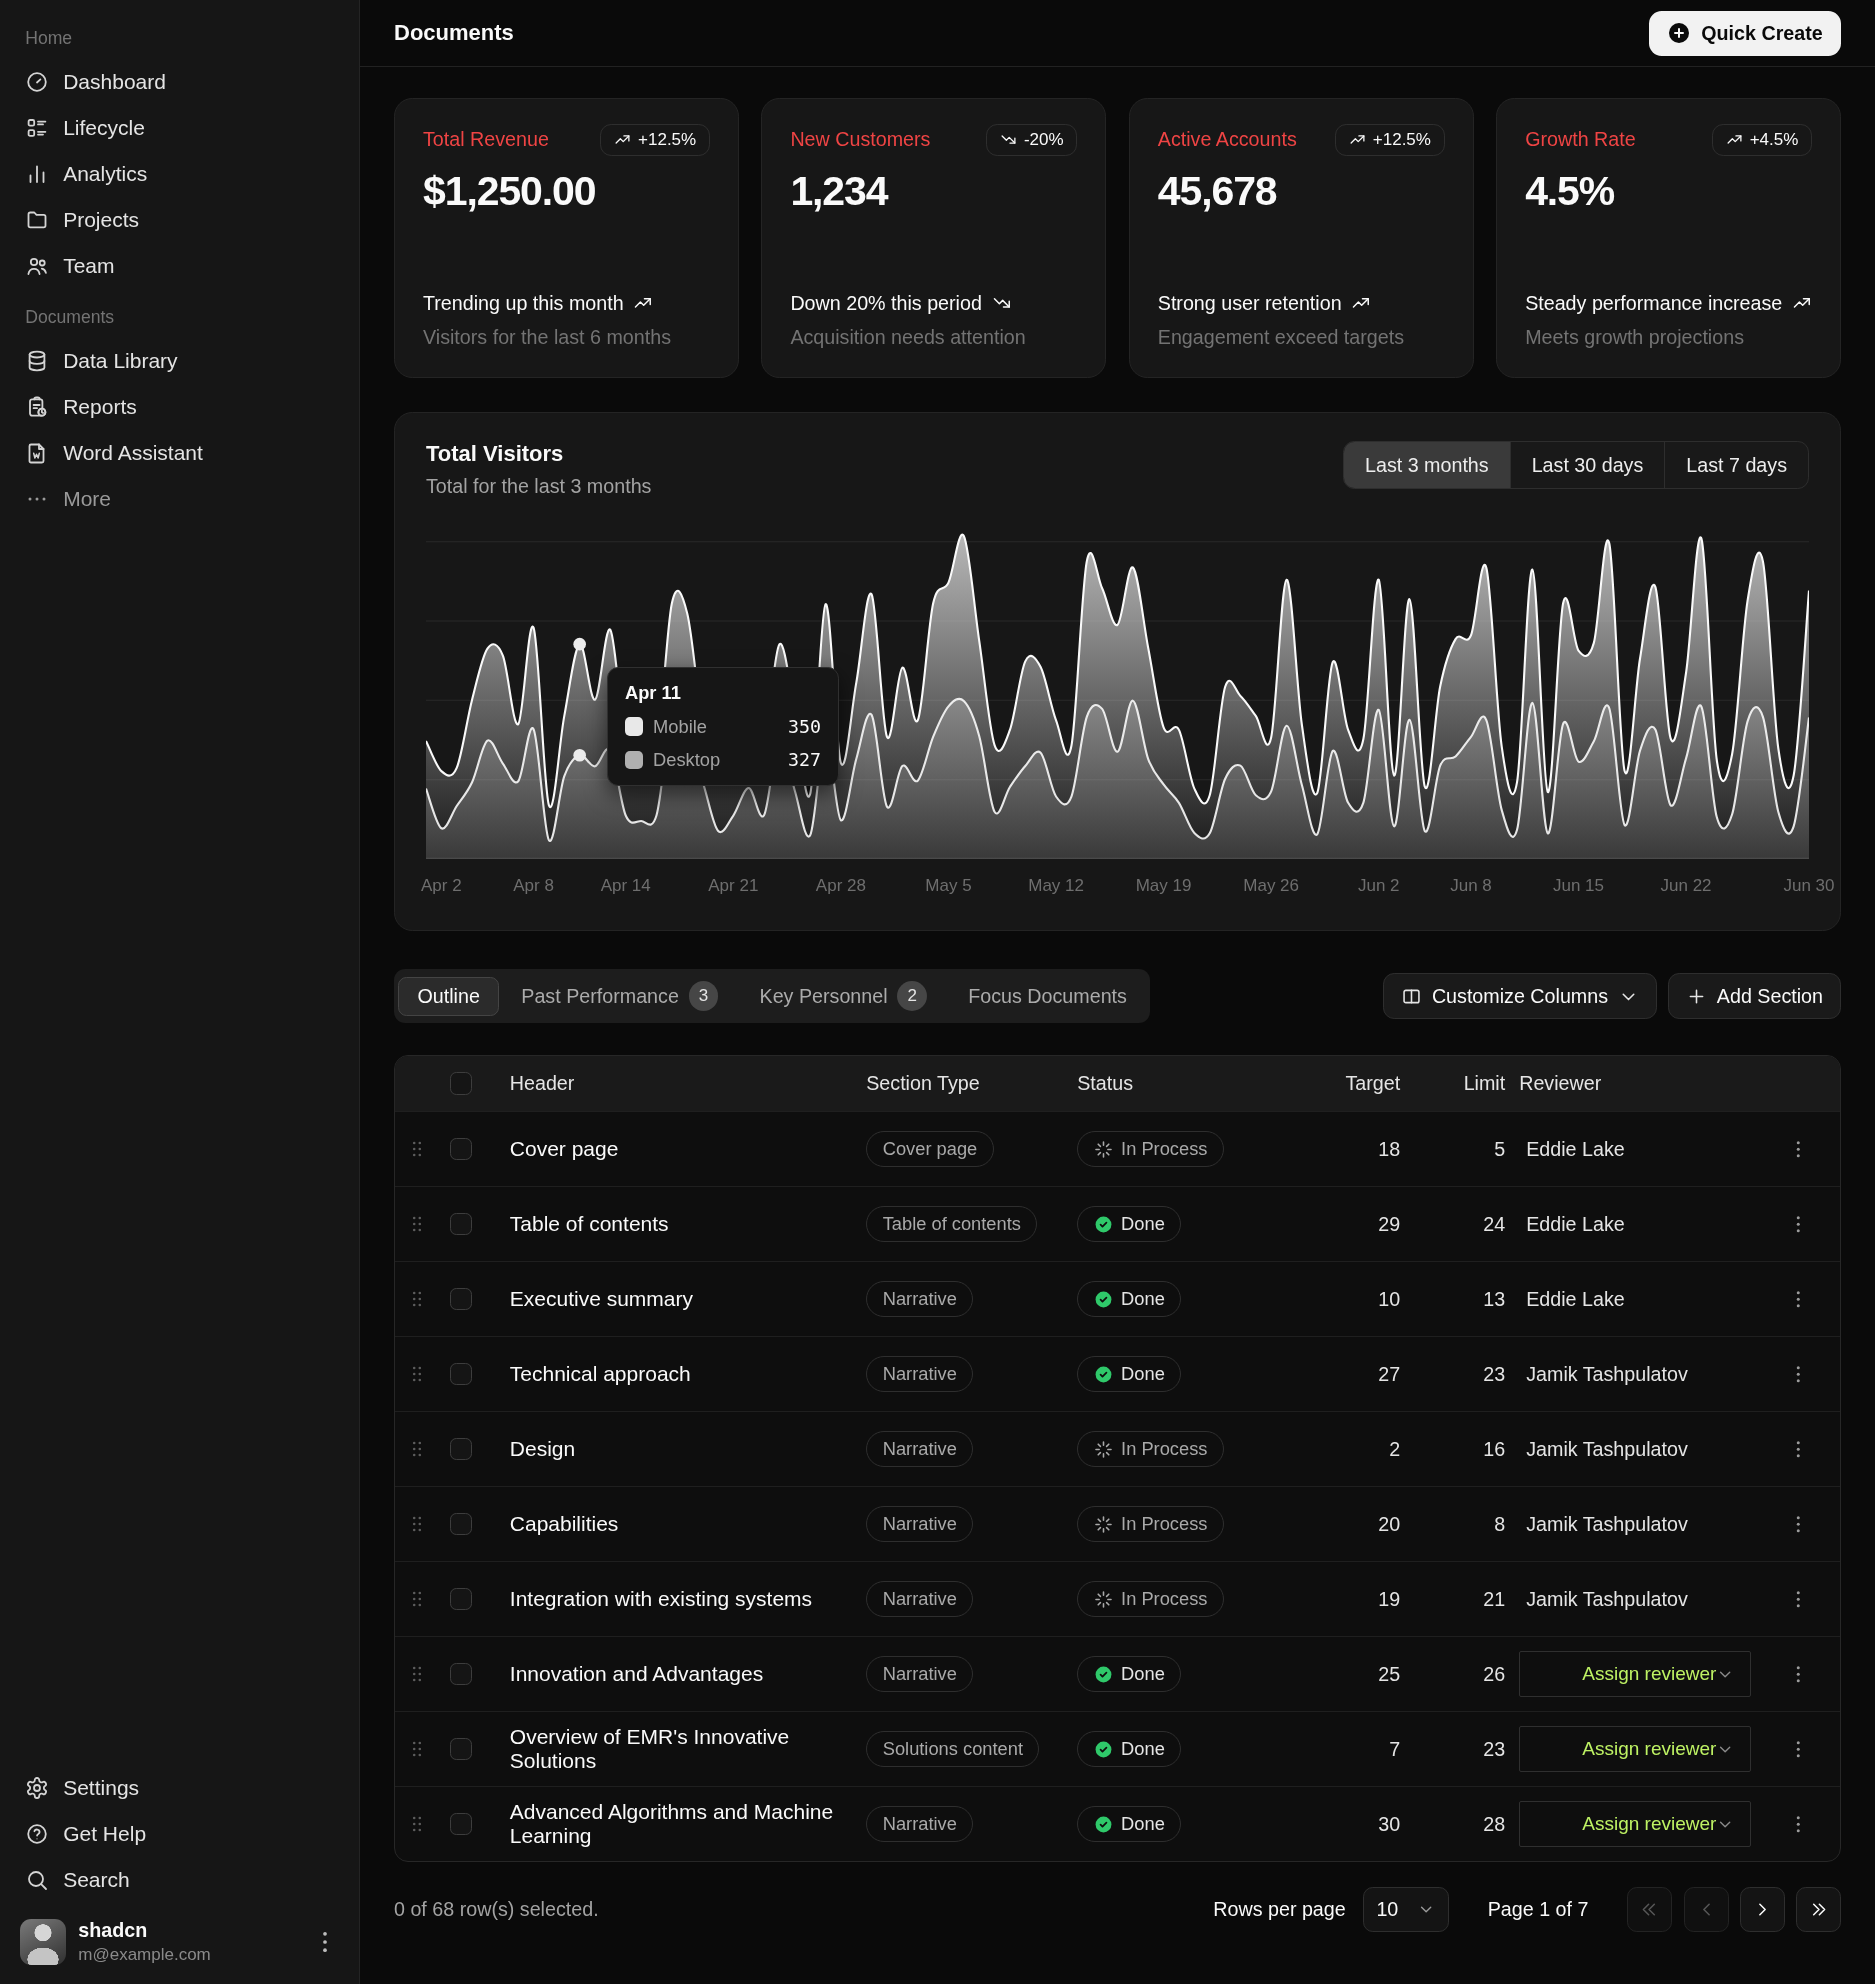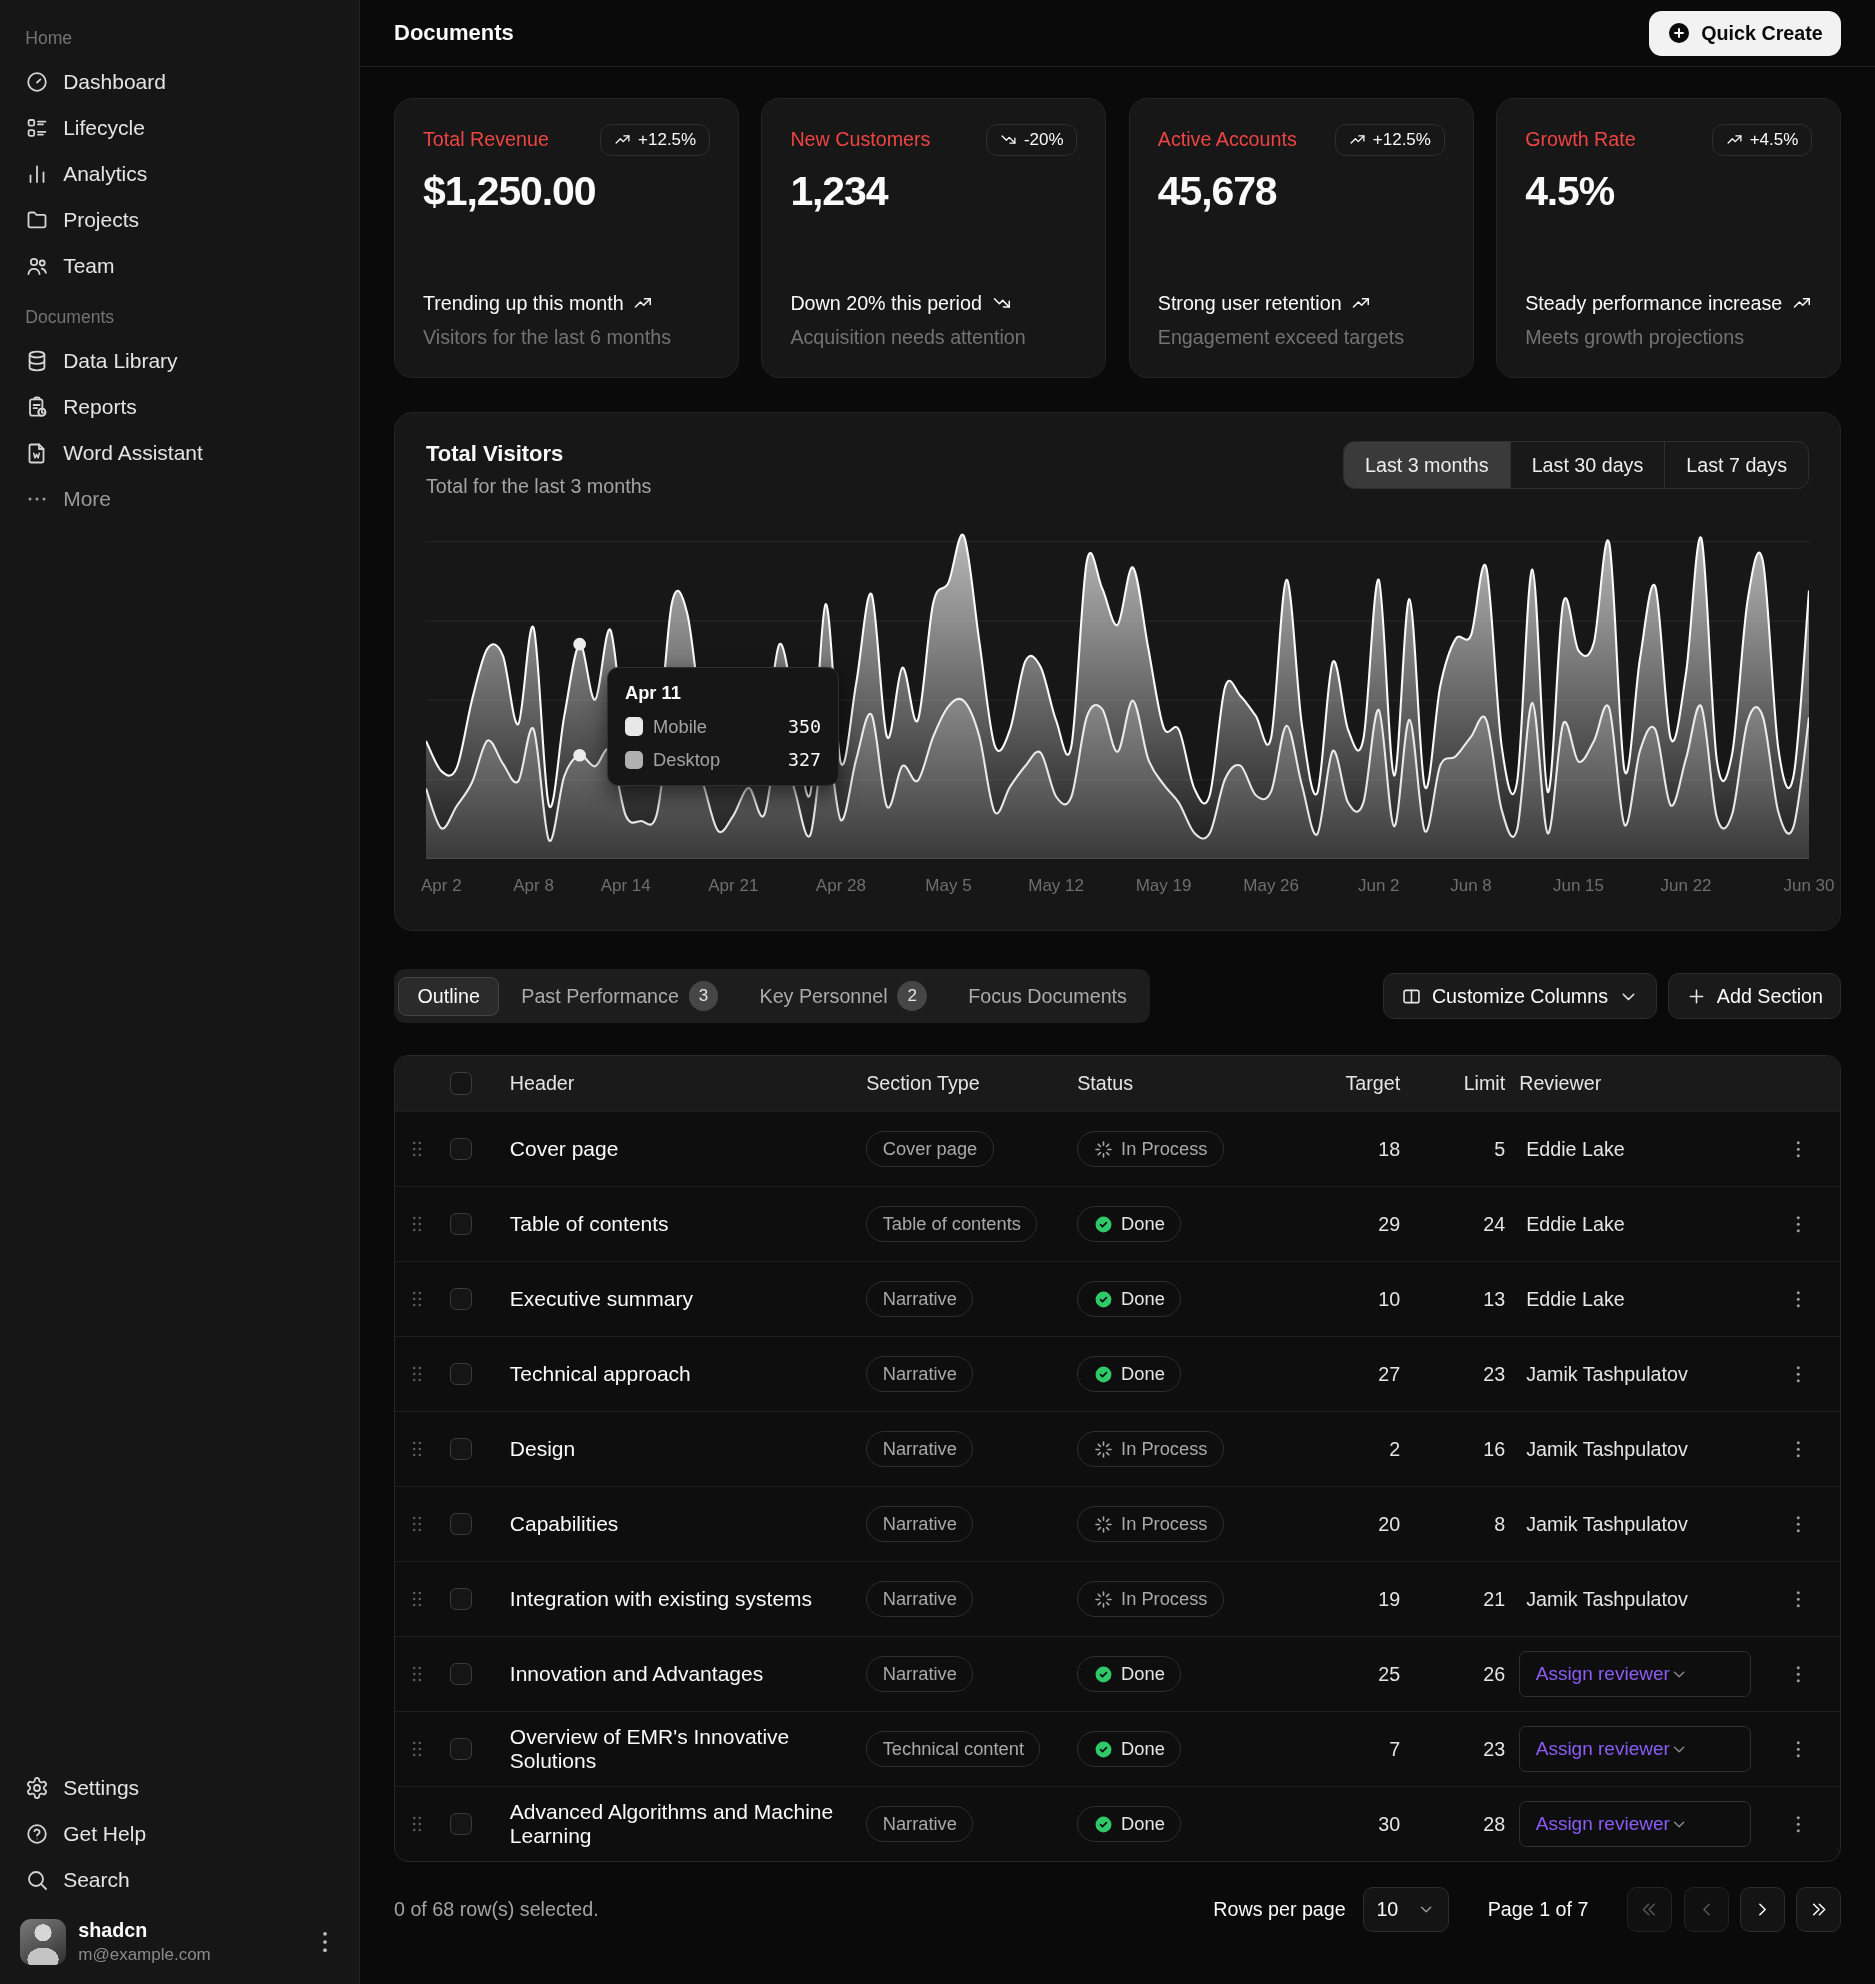--- a/index.html
+++ b/index.html
@@ -100,22 +100,22 @@
   .trow.thead { min-height:55px; background:#1a1a1a; border-top:none; font-size:19.7px; color:#c6c6c6; font-weight:500; }
   .cell { padding:0 7px; font-size:19.7px; color:#e5e5e5; }
   .cell.right { text-align:right; }
   .cell-header { font-size:21px; color:#fafafa; }
   .grip { width:24px; height:24px; color:#5c5c5c; display:flex; cursor:grab; }
   .cb { width:22.5px; height:22.5px; border:1.4px solid #3d3d3d; border-radius:6.3px; background:#151515; cursor:pointer; }
   .pill { display:inline-flex; align-items:center; gap:8.4px; border:0.7px solid #2e2e2e; border-radius:702px;
     padding:6.3px 15.5px; font-size:18.3px; color:#a9a9a9; white-space:nowrap; }
   .pill .icn { width:19px; height:19px; display:flex; }
   .pill.done { color:#e5e5e5; }
-  .assign { display:inline-flex; align-items:center; justify-content:flex-start; width:232px; height:46px;
-    border:0.7px solid #2f2f2f; border-radius:7px; padding:0 15.5px; font-size:19px; color:#8b5cf6;
+  .assign { display:inline-flex; align-items:center; justify-content:flex-end; width:232px; height:46px;
+    border:0.7px solid #2f2f2f; border-radius:2px; padding:0 15.5px; font-size:19px; color:#bef264;
     background:transparent; font-family:inherit; cursor:pointer; }
   .assign .icn { width:18.3px; height:18.3px; color:#8a8a8a; display:flex; }
   .kebab-btn { width:39px; height:39px; display:flex; align-items:center; justify-content:center;
     color:#9c9c9c; background:transparent; border:none; cursor:pointer; }
   .kebab-btn .icn { width:22.5px; height:22.5px; display:flex; }
 
   
   .pager-row { margin-top:25px; display:flex; align-items:center; justify-content:space-between; }
   .sel-text { font-size:19.7px; color:#a3a3a3; }
   .pager-right { display:flex; align-items:center; gap:39px; }
@@ -860,21 +860,21 @@
                   <circle cx="9.2" cy="12" r="1.3"></circle>
                   <circle cx="14.8" cy="12" r="1.3"></circle>
                   <circle cx="9.2" cy="18" r="1.3"></circle>
                   <circle cx="14.8" cy="18" r="1.3"></circle>
                 </g>
               </svg>
             </span>
             <span class="cb"></span>
             <span class="cell cell-header">Overview of EMR's Innovative Solutions</span>
             <span class="cell"><span class="pill">
-                <span>Technical content</span>
+                <span>Solutions content</span>
               </span></span>
             <span class="cell"><span class="pill done">
                 <span class="icn ">
                   <svg viewBox="0 0 24 24" fill="none" stroke="currentColor" stroke-width="1.8" stroke-linecap="round" stroke-linejoin="round">
                     <circle cx="12" cy="12" r="10" fill="#2fc96a" stroke="none"></circle>
                     <path d="M8.3 12.3l2.4 2.4 5-5" stroke="#0e0e0e" stroke-width="2.2"></path>
                   </svg>
                 </span>
                 <span>Done</span>
               </span></span>

